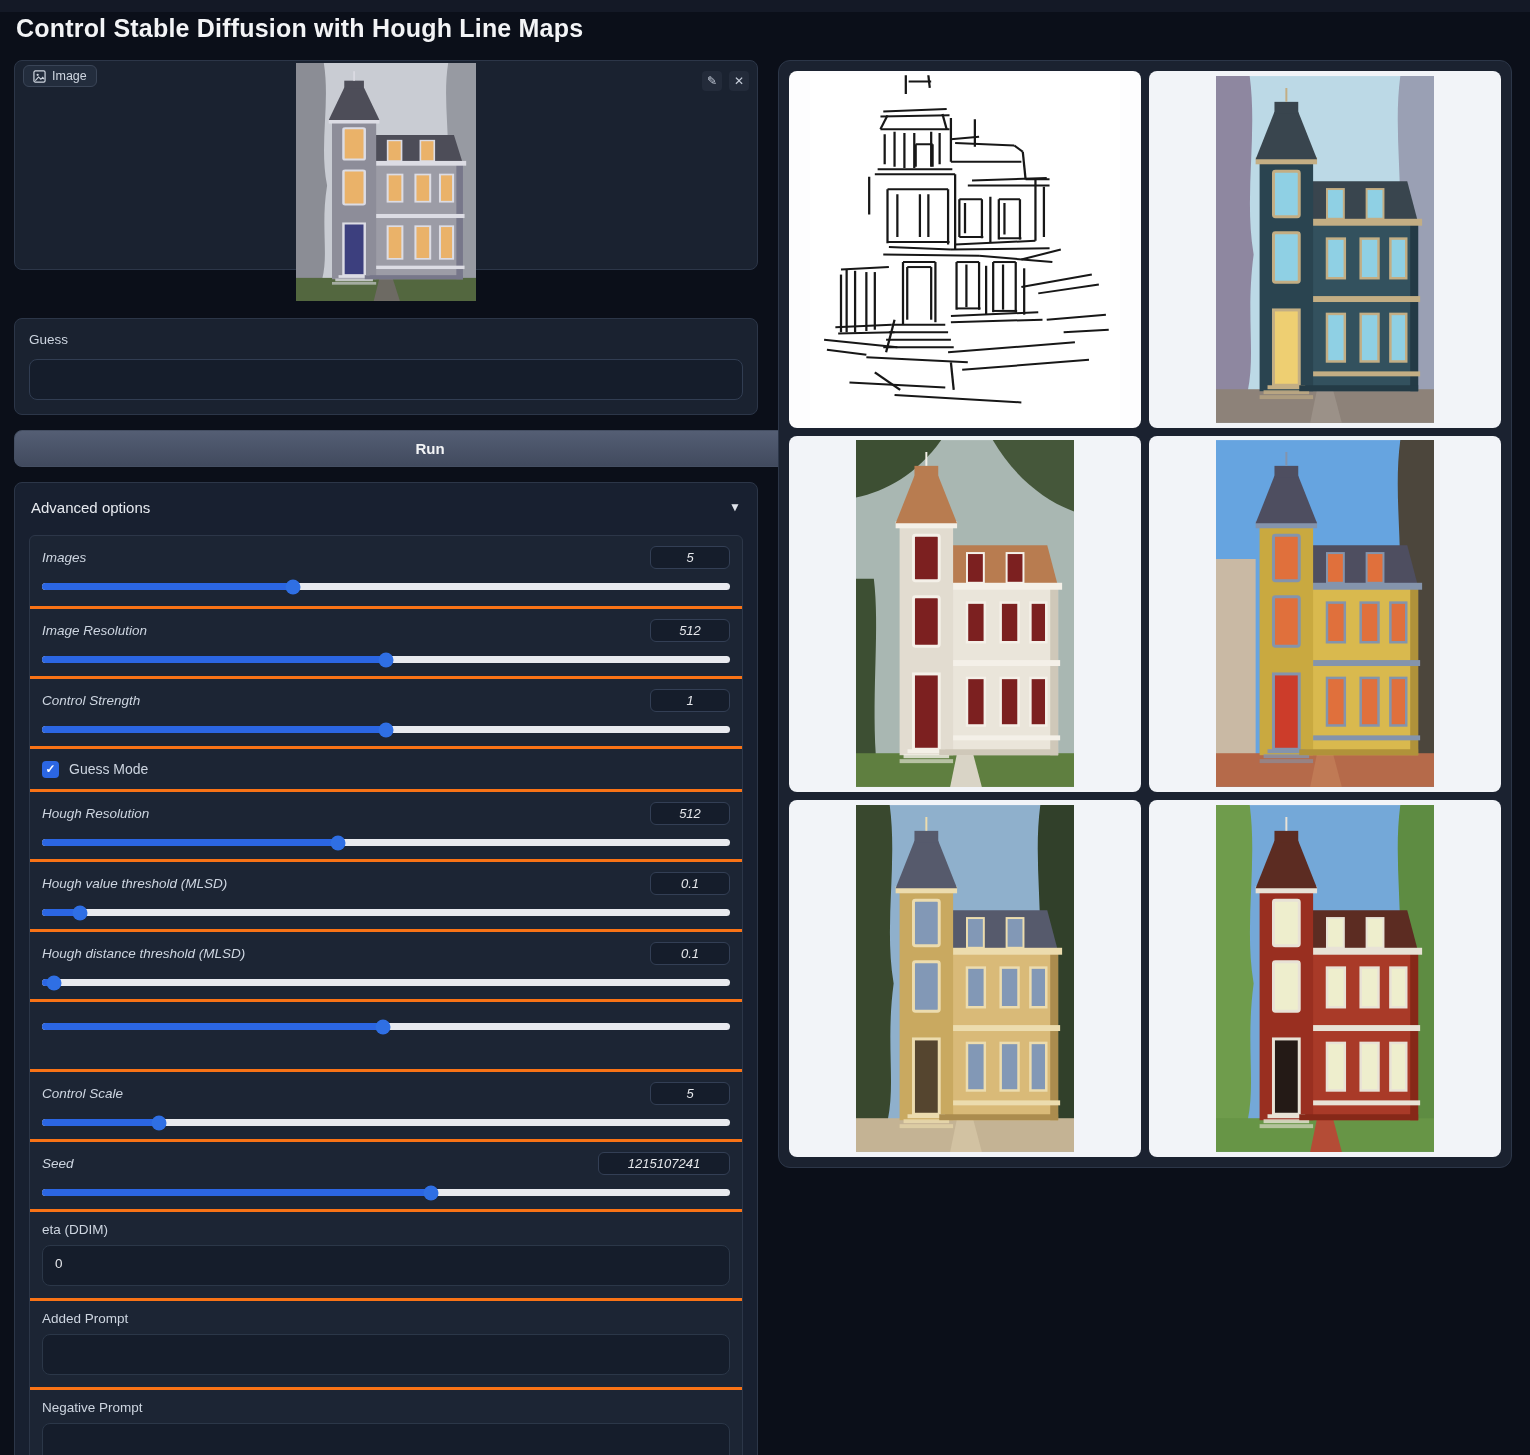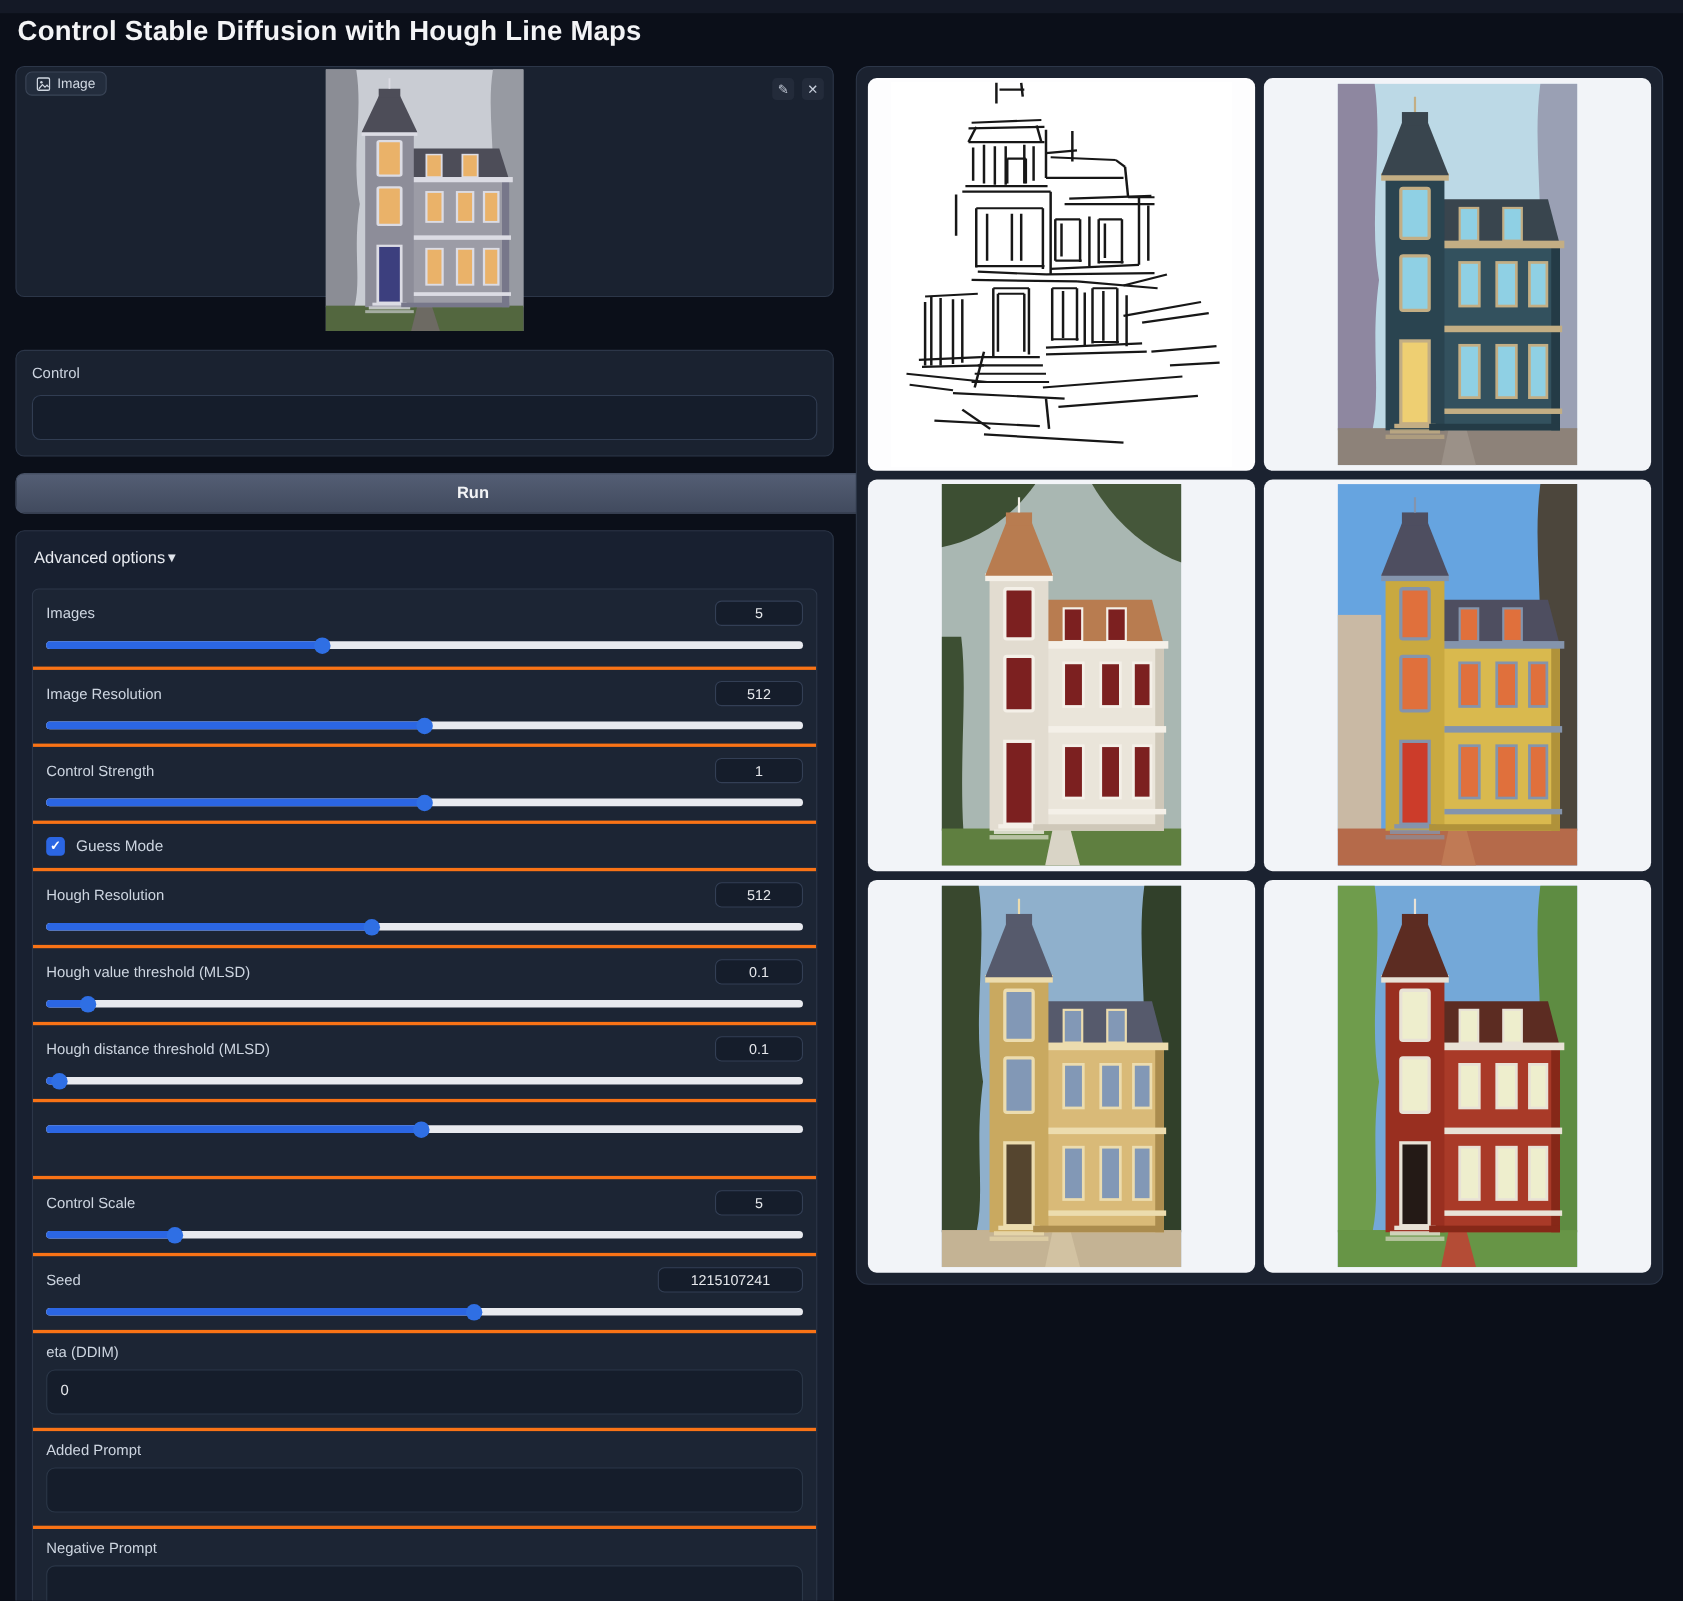--- a/index.html
+++ b/index.html
@@ -54,31 +54,31 @@
     position:absolute;left:0;top:370px;width:832px;height:37px;
     border:1px solid #454f63;border-radius:8px;cursor:pointer;
     background:linear-gradient(#545e74,#414a5e);
     color:#f3f4f6;font-size:15px;font-weight:700;
     font-family:"Liberation Sans",sans-serif;
   }
   
   .advanced-panel{top:422px;height:1050px;background:#182030;}
   .acc-header{
     position:absolute;left:0;top:0;width:100%;height:48px;box-sizing:border-box;
-    display:flex;align-items:center;
+    display:flex;align-items:center;justify-content:space-between;
     padding:0 16px;cursor:pointer;font-size:15px;color:#e7eaf0;
   }
   .acc-header .arrow{font-size:12px;color:#dfe3ea;}
   .rows{
     position:absolute;left:14px;right:14px;top:52px;
     border:1px solid #2c3648;border-radius:6px;background:#1c2534;overflow:hidden;
   }
   .row{box-sizing:border-box;border-top:3px solid #f97316;position:relative;}
   .row:first-child{border-top:none;}
-  .row.slider-row{height:70px;padding:8px 12px 0;}
+  .row.slider-row{height:70px;padding:8px 12px 0;font-style:italic;}
   .row-top{display:flex;align-items:center;justify-content:space-between;height:26px;}
   .row-top .flabel{font-size:13.5px;}
   .valbox{
     width:80px;height:23px;box-sizing:border-box;
     background:#151d2b;border:1px solid #333f55;border-radius:6px;
     font-size:13px;color:#e5e7eb;text-align:center;line-height:21px;
   }
   .valbox.wide{width:132px;}
   .track{
     position:relative;margin-top:13px;height:7px;border-radius:4px;background:#e8eaef;cursor:pointer;
@@ -165,21 +165,21 @@
           <rect x="146" y="240" width="18" height="48" fill="#eab269" stroke="#dcdce4" stroke-width="2.5"></rect>
           <rect x="176" y="164" width="16" height="40" fill="#eab269" stroke="#dcdce4" stroke-width="2.5"></rect>
           <rect x="176" y="240" width="16" height="48" fill="#eab269" stroke="#dcdce4" stroke-width="2.5"></rect>
           <rect x="98" y="298" width="108" height="5" fill="#dcdce4"></rect>
           <rect x="84" y="312" width="120" height="6" fill="#77778a"></rect>
         </svg>
       </div>
   </section>
 
   <section class="panel prompt-panel">
-    <label class="flabel">Control</label>
+    <label class="flabel">Guess</label>
     <div class="textbox"></div>
   </section>
 
   <button class="run">Run</button>
 
   <section class="panel advanced-panel">
     <div class="acc-header">
       <span>Advanced options</span>
       <span class="arrow">▼</span>
     </div>

